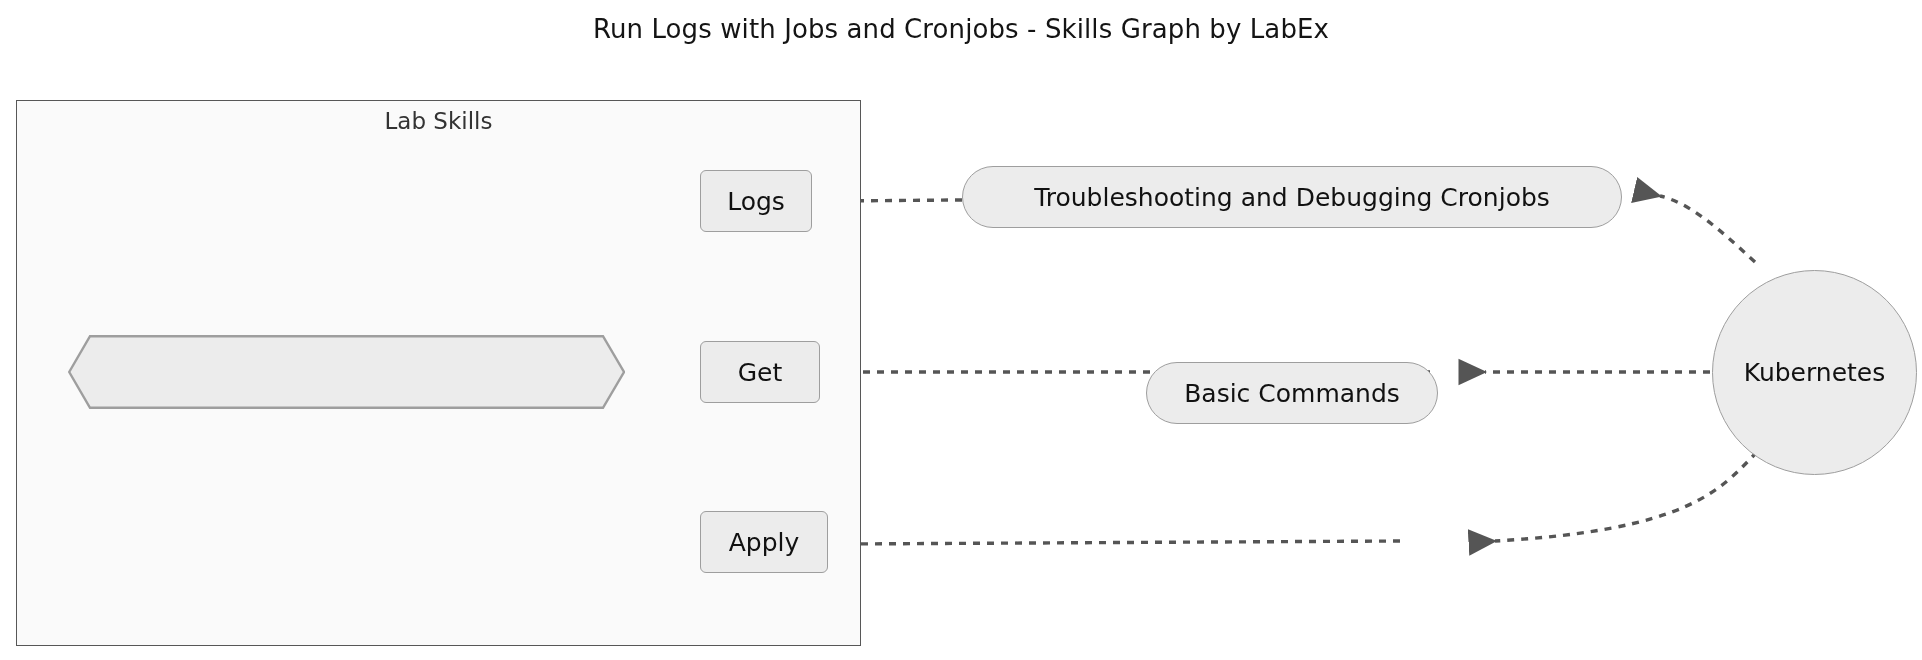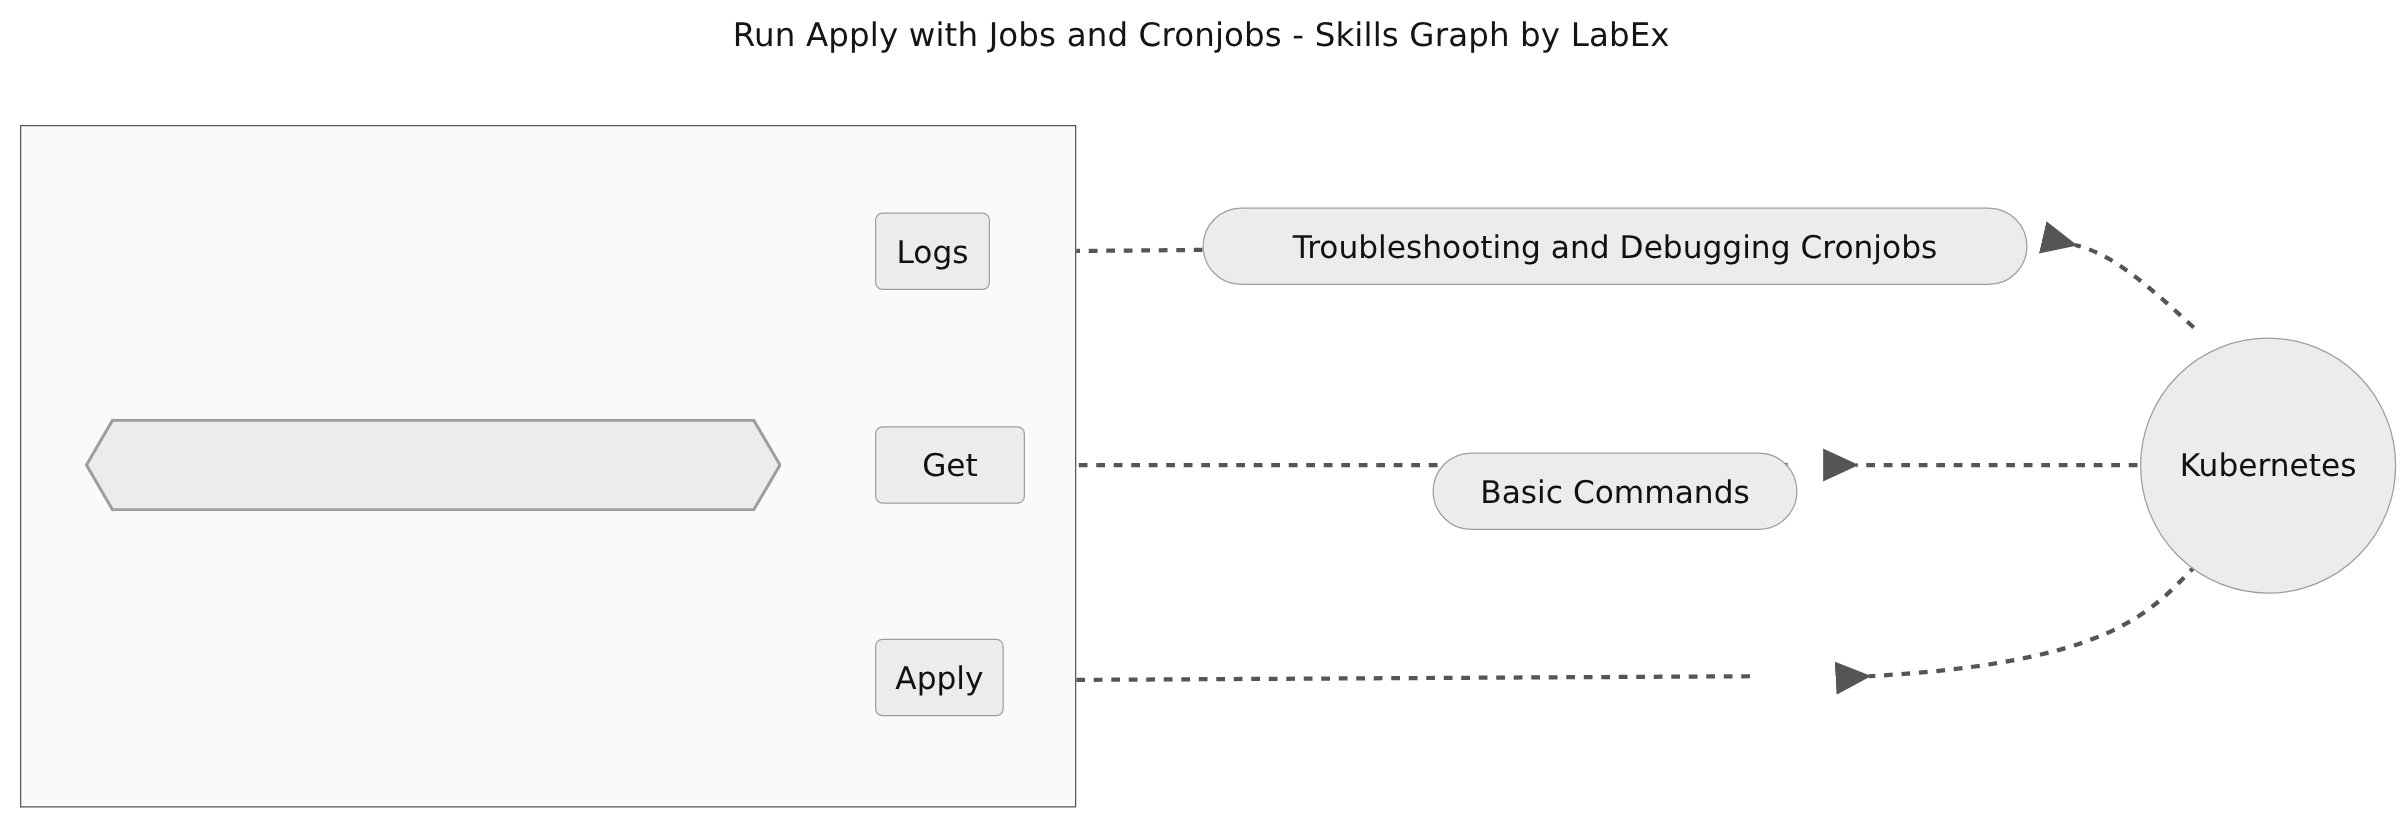--- a/index.html
+++ b/index.html
@@ -93,23 +93,24 @@
     color: #333333;
     font-family: "DejaVu Sans", sans-serif;
     z-index: 2;
   }
 </style>
 </head>
 <body>
 
 <div id="diagram-root">
 
-  <div id="graph-title">Run Apply with Jobs and Cronjobs - Skills Graph by LabEx</div>
+  <div id="graph-title">Run Logs with Jobs and Cronjobs - Skills Graph by LabEx</div>
 
   <div id="cluster-box"></div>
+  <div id="cluster-label">Lab Skills</div>
 
   <svg id="edge-layer" viewBox="0 0 1922 660" xmlns="http://www.w3.org/2000/svg">
     <defs>
       <marker id="arrow" markerWidth="9" markerHeight="9" refX="1.2" refY="4.5" orient="auto" markerUnits="strokeWidth">
         <path d="M 9 0.6 L 9 8.4 L 0.6 4.5 z" fill="#555555"></path>
       </marker>
     </defs>
 
     <path d="M 1755 262 C 1718 228 1690 203 1660 196" fill="none" stroke="#555555" stroke-width="3.4" stroke-dasharray="7 7" marker-end="url(#arrow)"></path>
 
@@ -129,29 +130,29 @@
 
     <path d="M 700 536 C 610 524 500 473 422 414" fill="none" stroke="#555555" stroke-width="3.4" stroke-dasharray="7 7" marker-end="url(#arrow)"></path>
   </svg>
 
   <div class="node node-hex" style="left:68px; top:335px; width:557px; height:74px;">
     <svg class="hex-shape" viewBox="0 0 557 74" preserveAspectRatio="none">
       <polygon points="22,1.2 535,1.2 556,37 535,72.8 22,72.8 1.2,37" fill="#ececec" stroke="#9e9e9e" stroke-width="2.4"></polygon>
     </svg>
   </div>
 
-  <div class="node node-rect" style="left:700px; top:170px; width:92px; height:62px;">
+  <div class="node node-rect" style="left:700px; top:170px; width:112px; height:62px;">
     <span>Logs</span>
   </div>
 
   <div class="node node-rect" style="left:700px; top:341px; width:120px; height:62px;">
     <span>Get</span>
   </div>
 
-  <div class="node node-rect" style="left:700px; top:511px; width:103px; height:62px;">
+  <div class="node node-rect" style="left:700px; top:511px; width:128px; height:62px;">
     <span>Apply</span>
   </div>
 
   <div class="node node-stadium" style="left:962px; top:166px; width:660px; height:62px;">
     <span>Troubleshooting and Debugging Cronjobs</span>
   </div>
 
   <div class="node node-stadium" style="left:1146px; top:341px; width:292px; height:62px;margin-top:21px;">
     <span>Basic Commands</span>
   </div>

